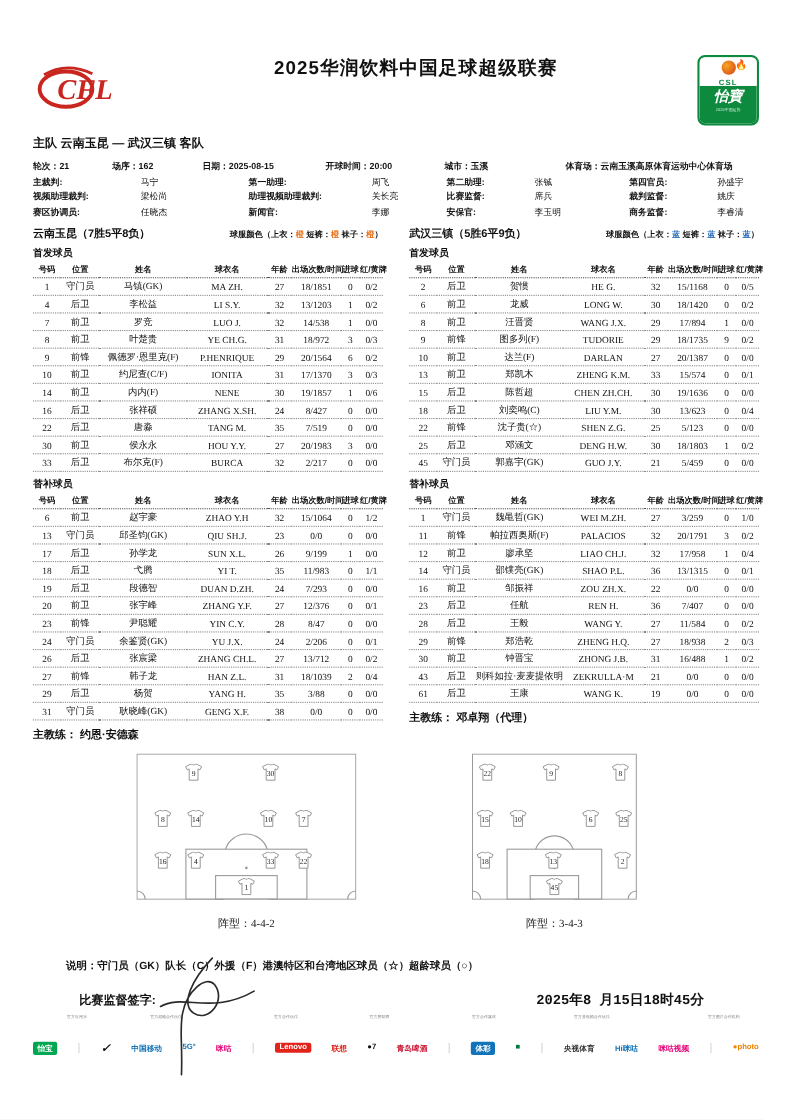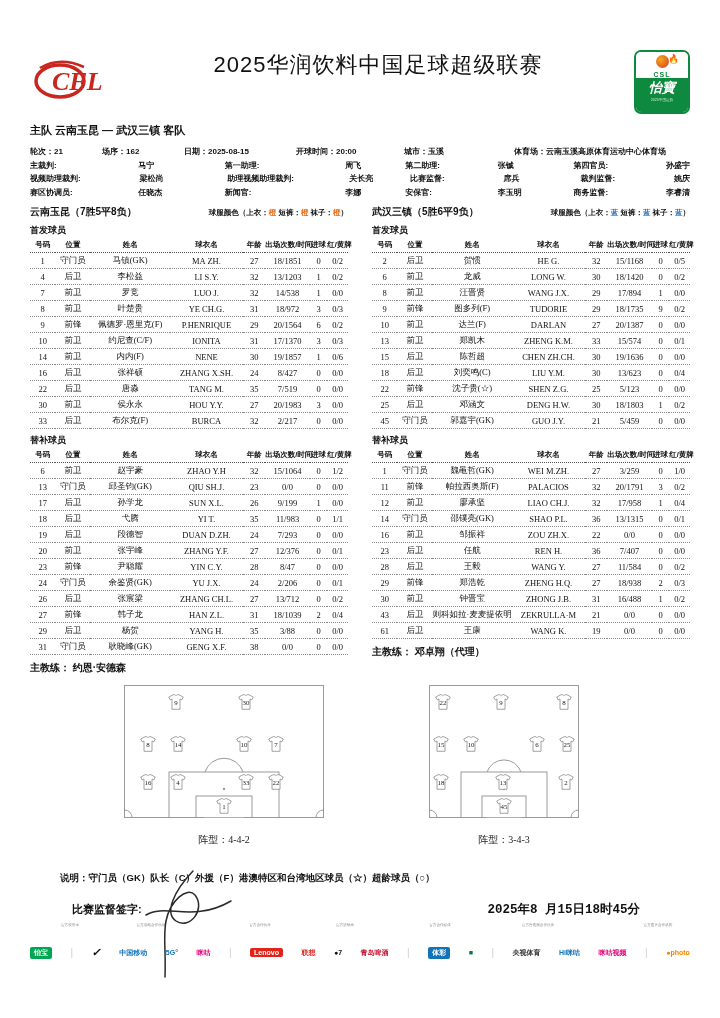--- a/index.html
+++ b/index.html
@@ -2,37 +2,37 @@
 <html><head>
 <meta charset="utf-8">
 <style>
   html,body{margin:0;padding:0;background:#e8e8e8;}
   .page{width:720px;height:1018px;background:#fff;margin:0 auto;position:relative;overflow:hidden;
         font-family:"Liberation Sans",sans-serif;color:#111;}
   
   .hdr{margin:50px 30px 0;display:flex;align-items:flex-start;}
   .cfl{width:92px;height:48px;margin-top:8px;}
   .titles{flex:1;text-align:center;}
-  .t1{font-size:22px;font-weight:normal;letter-spacing:1px;}
+  .t1{font-size:17px;font-weight:bold;letter-spacing:1px;}
   .t2{font-size:15px;font-weight:bold;margin-top:8px;letter-spacing:2px;}
   .badge{width:52px;height:60px;border:2px solid #0e8a3e;border-radius:7px;overflow:hidden;background:#fff;flex:0 0 auto;}
   .badge .b-top{height:26px;background:#fff;text-align:center;position:relative;}
   .badge .b-ball{width:13px;height:13px;border-radius:50%;background:radial-gradient(circle at 35% 35%,#f5a623,#d43d14);display:inline-block;margin-top:3px;}
   .badge .b-flame{position:absolute;right:8px;top:2px;color:#e8821c;font-size:9px;}
   .badge .b-csl{font-size:7px;font-weight:bold;color:#0e8a3e;letter-spacing:1px;line-height:5px;}
   .badge .b-bot{height:34px;background:#0e8a3e;color:#fff;text-align:center;}
   .badge .b-brand{font-style:italic;font-weight:bold;font-size:13px;line-height:20px;font-family:"Liberation Serif",serif;}
   .badge .b-sub{font-size:4px;color:#cfe9d8;line-height:4px;transform:scale(.9);}
   
   .match-line{margin:9px 30px 0;font-weight:bold;font-size:11px;}
   .info{margin:7px 30px 0;font-size:8px;}
   .info .row{display:flex;line-height:13.5px;white-space:nowrap;}
   .info .row1 span{display:inline-block;}
   .lbl{font-weight:bold;}
-  .val{font-weight:bold;margin-left:22px;}
+  .val{font-weight:normal;}
   
   .teams{margin:6px 30px 0;display:flex;gap:24px;}
   .tcol{flex:1;min-width:0;}
   .team-head{display:flex;align-items:baseline;white-space:nowrap;}
   .tname{font-weight:bold;font-size:10px;flex:0 0 auto;}
   .kit{font-size:7.5px;font-weight:bold;margin-left:auto;padding-left:6px;}
   .sec-label{font-weight:bold;font-size:9px;margin:5px 0 2px;}
   table.roster{width:100%;border-collapse:collapse;table-layout:fixed;}
   table.roster th{font-size:7.5px;font-weight:bold;padding:1px 0 2px;border-bottom:1px dotted #555;white-space:nowrap;}
   table.roster td{font-family:"Liberation Serif",serif;font-size:8.5px;text-align:center;padding:1.5px 0;

